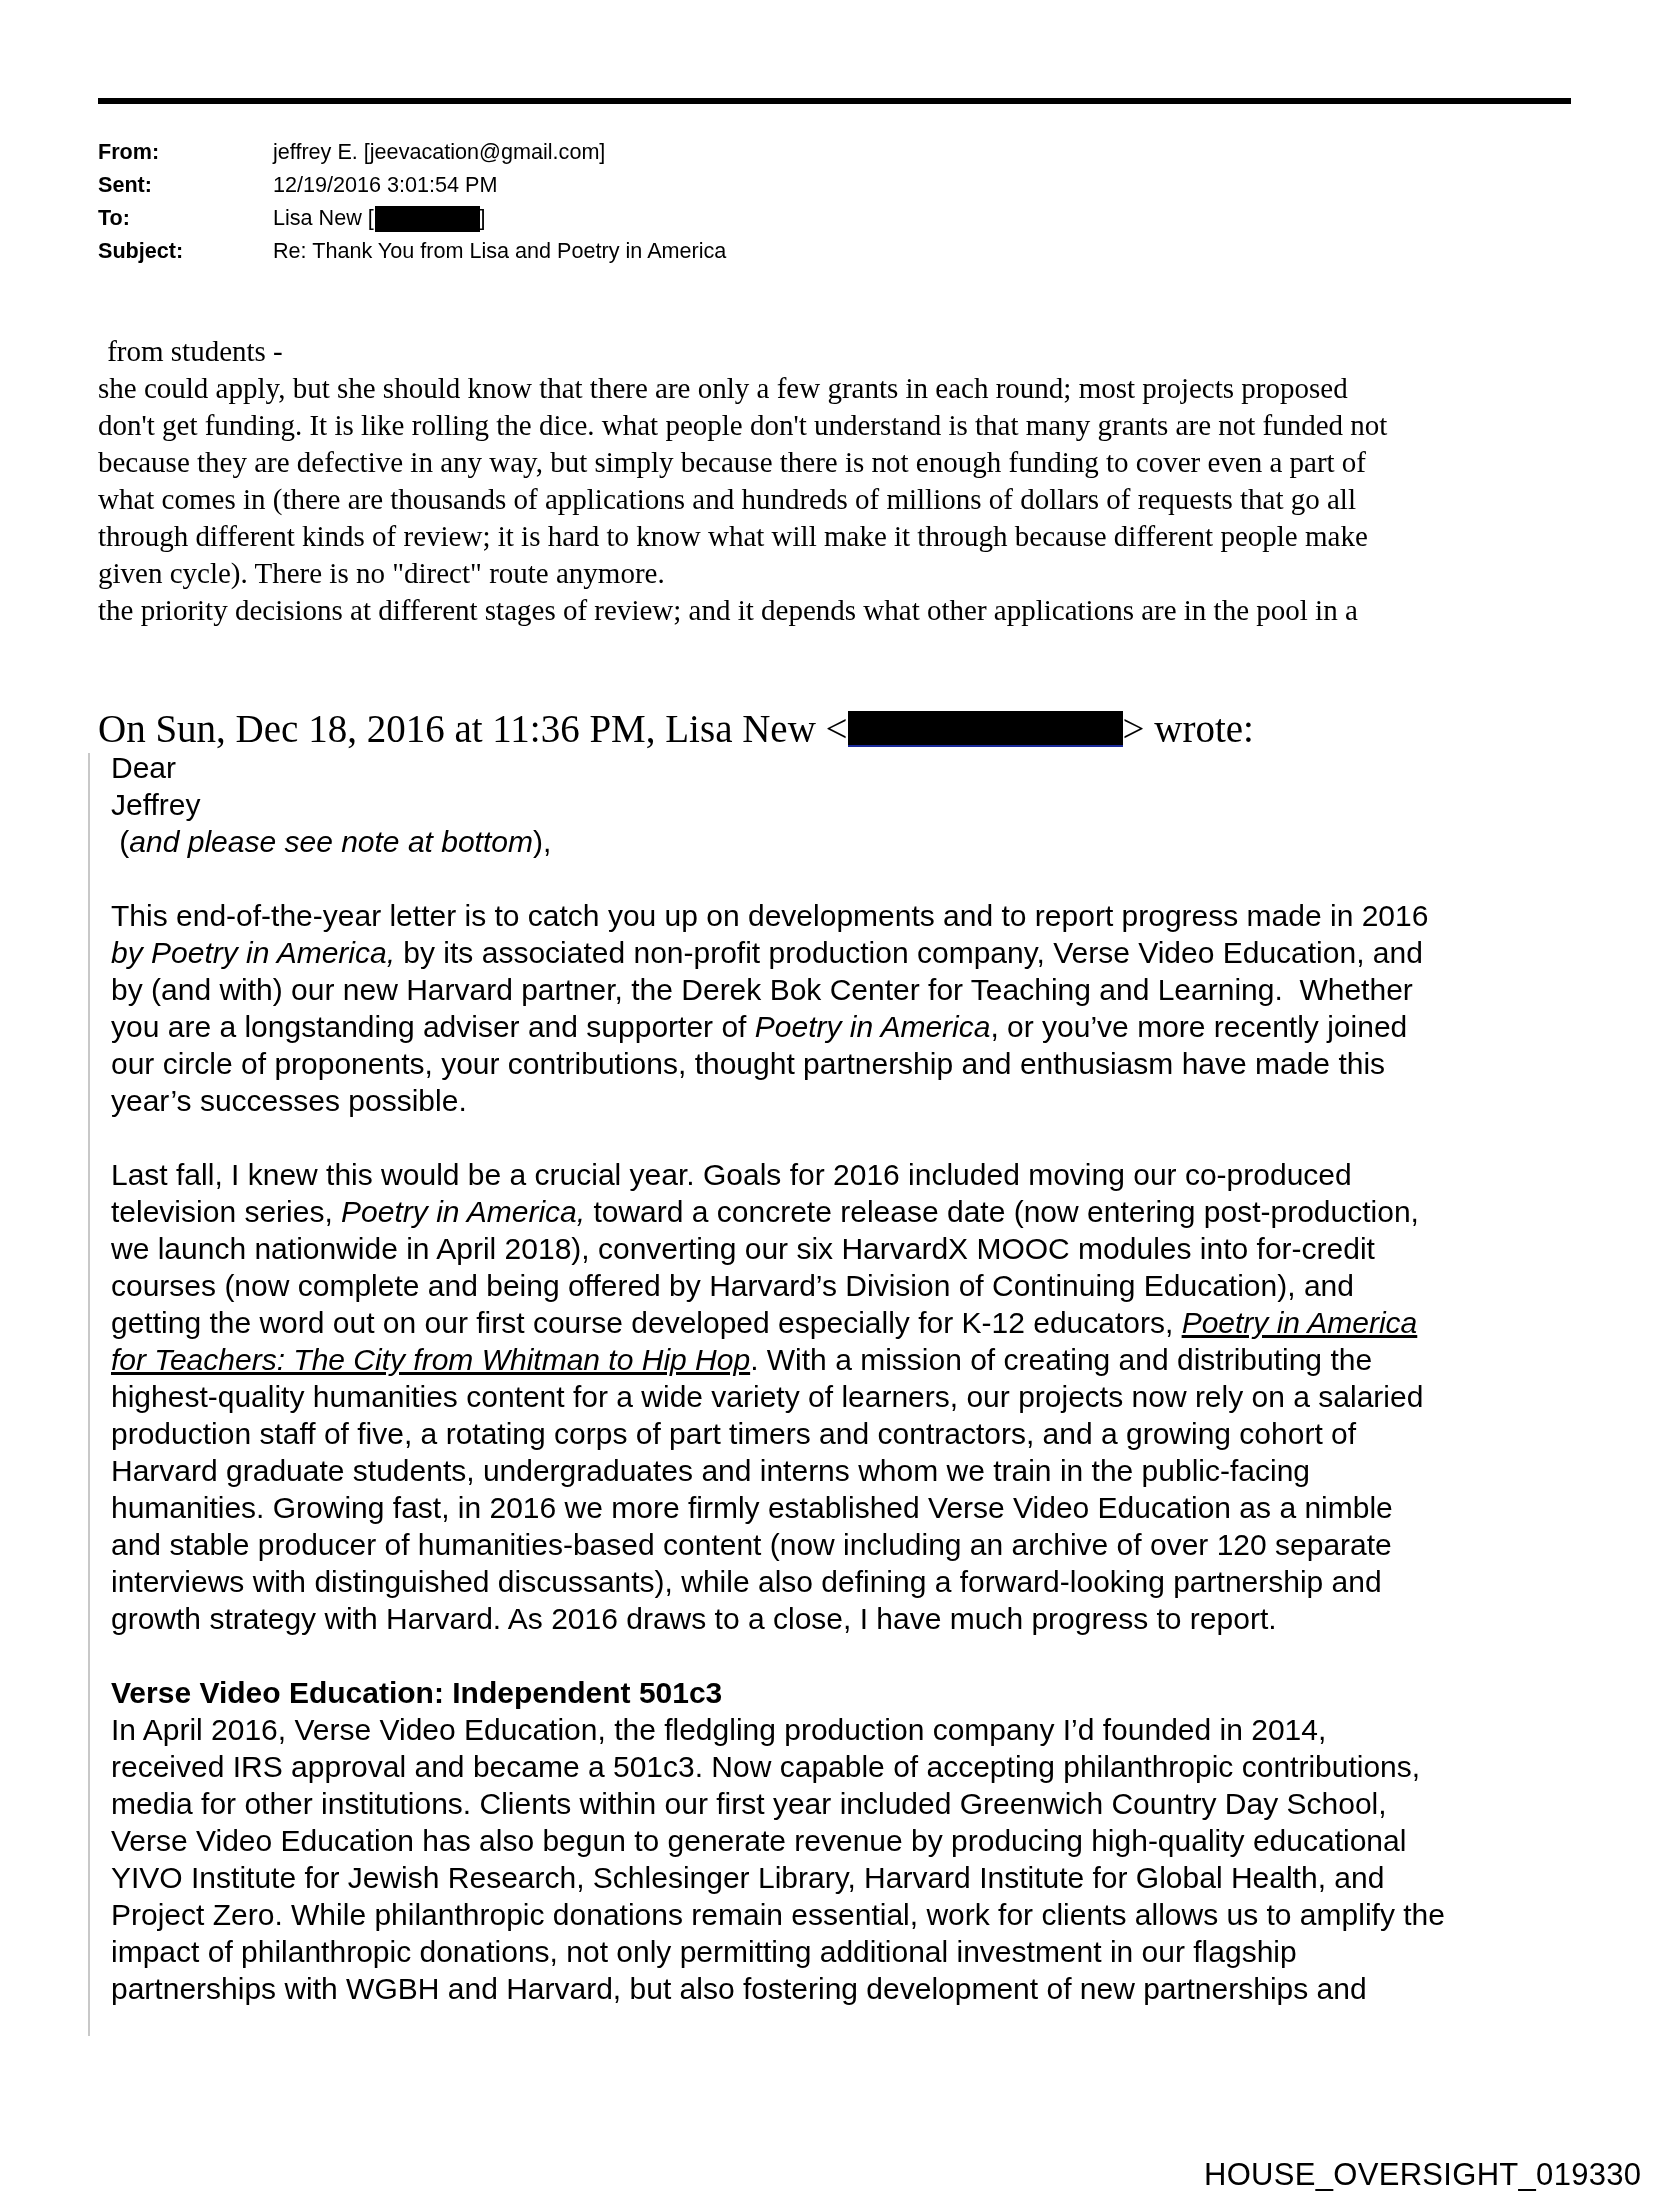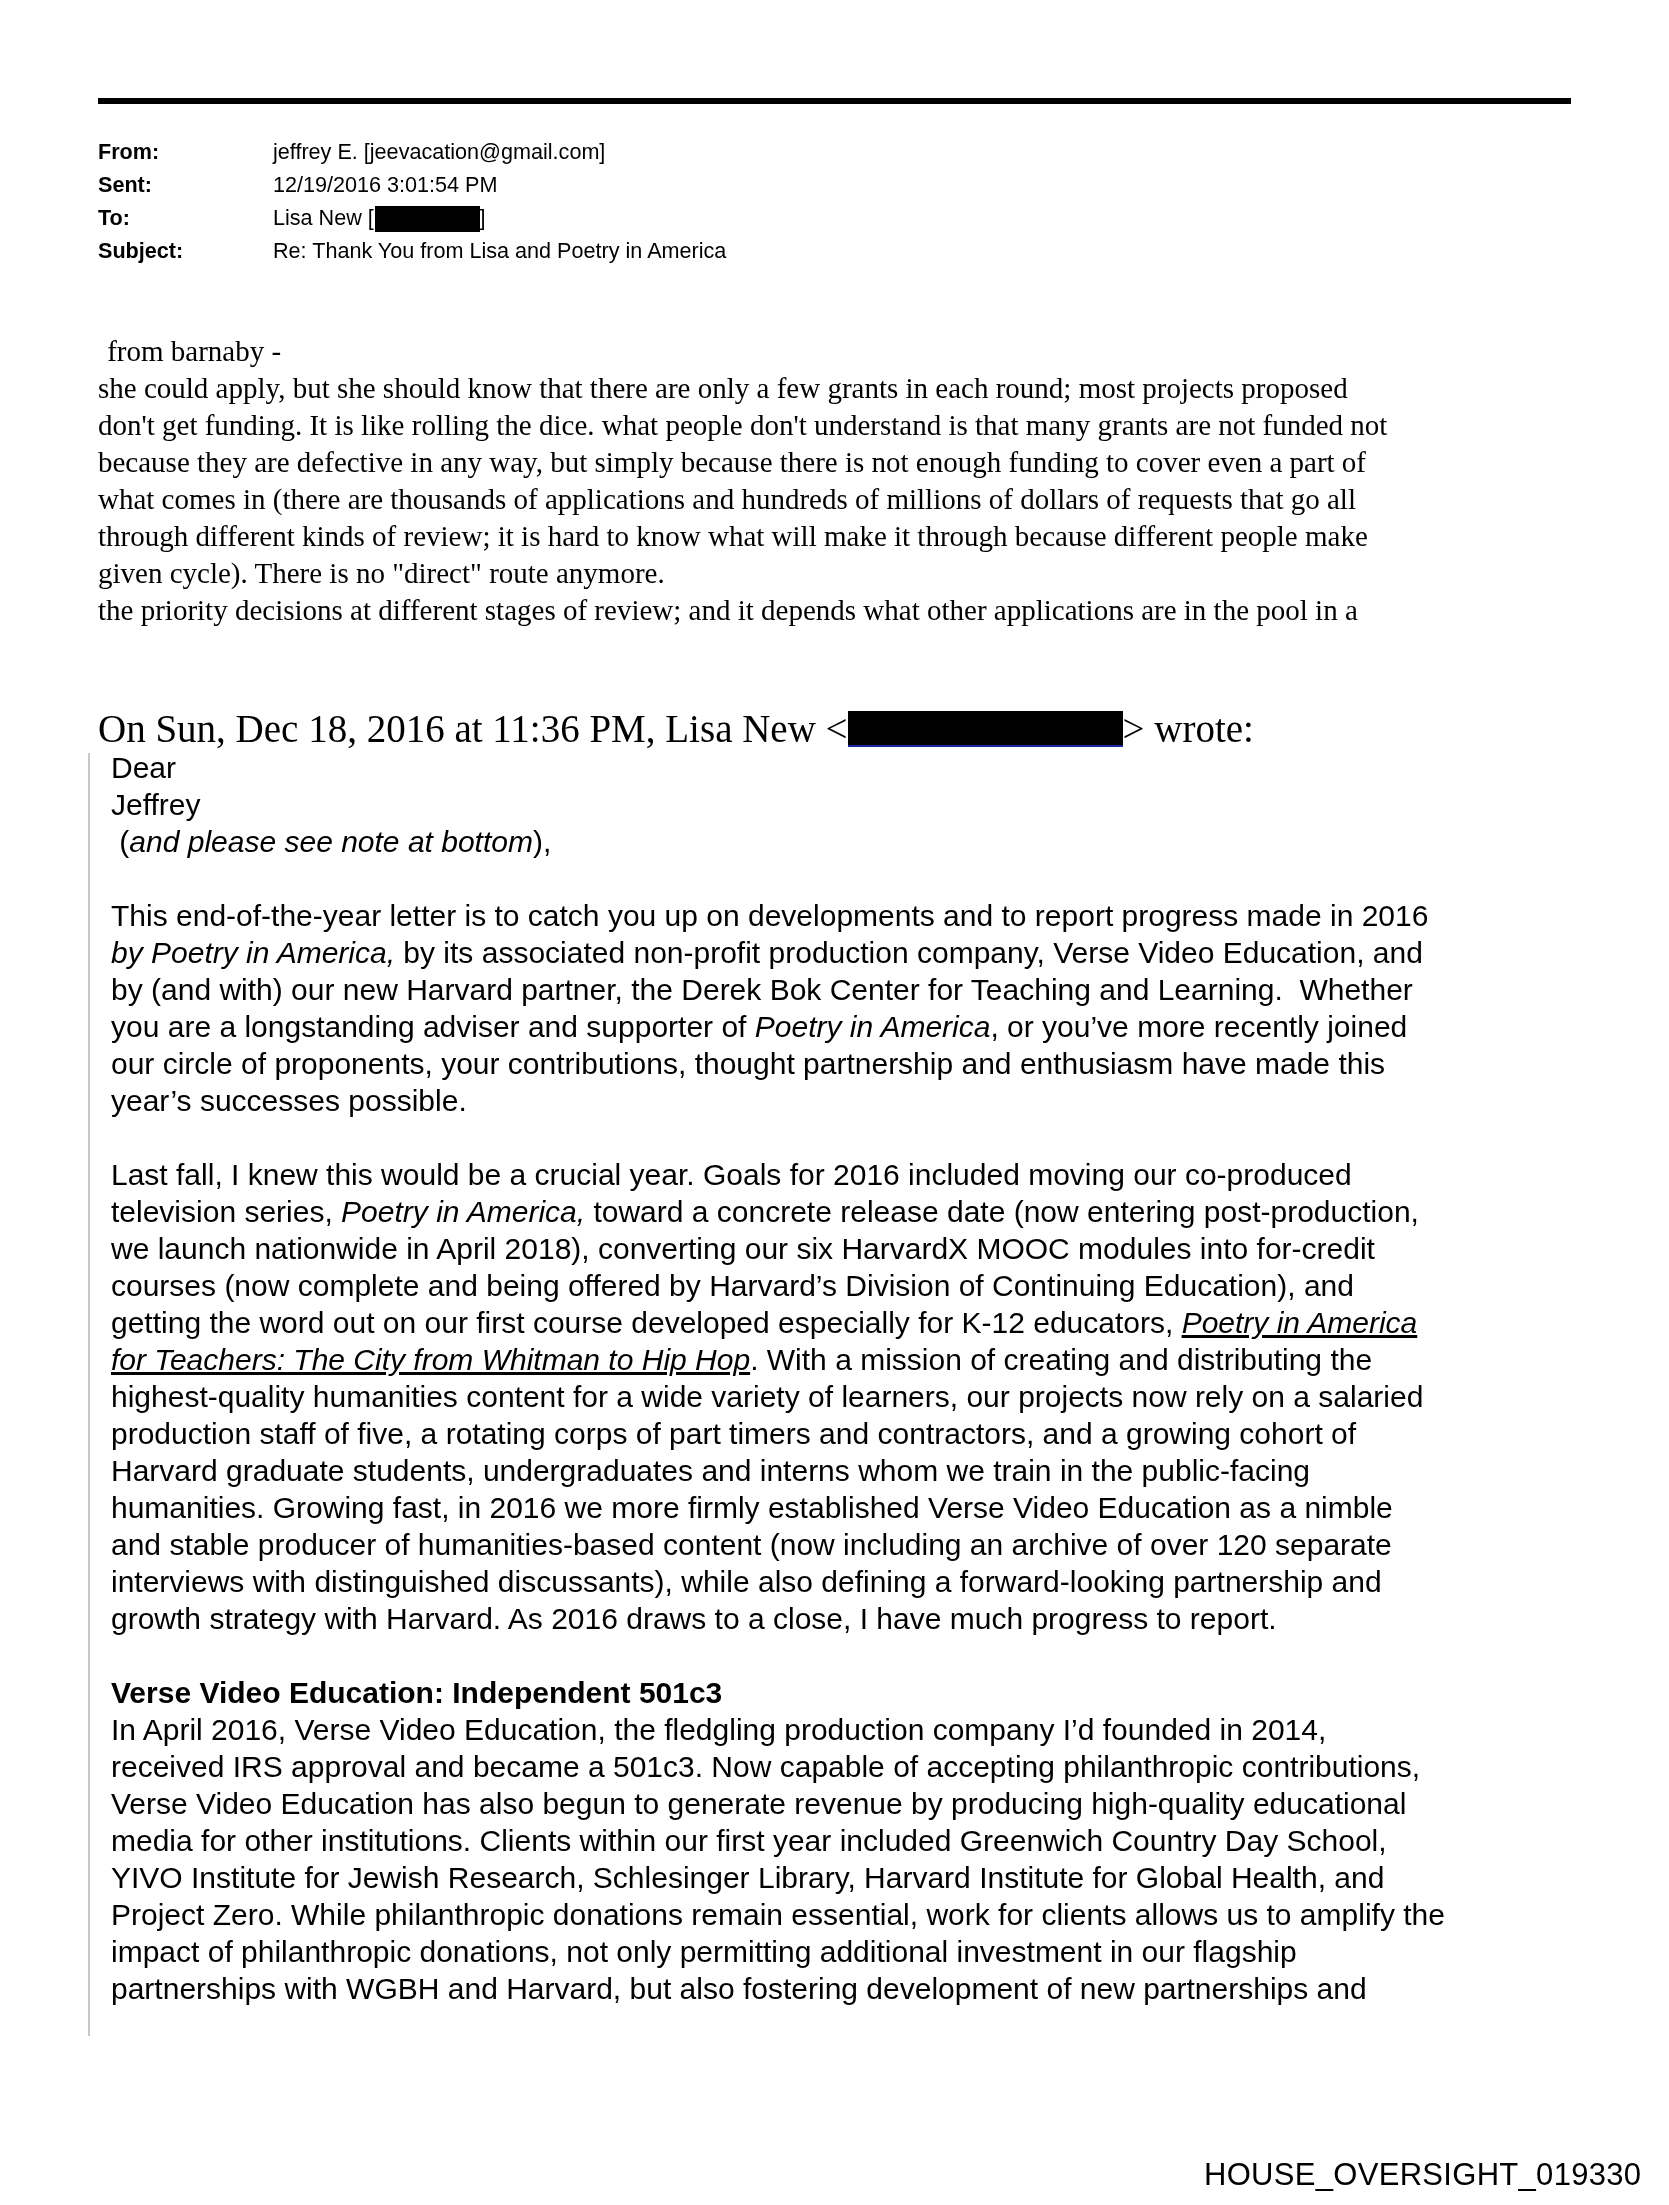--- a/index.html
+++ b/index.html
@@ -42,21 +42,21 @@
     <span class="lbl">To:</span>
     <span class="val"><span>Lisa New [</span><span class="redact" style="width:105px;height:26px;margin-left:0.7px;"></span><span>]</span></span>
   </div>
   <div class="row">
     <span class="lbl">Subject:</span>
     <span class="val">Re: Thank You from Lisa and Poetry in America</span>
   </div>
 </div>
 
 <div class="reply serif">
-  <p class="first">from barnaby -</p>
+  <p class="first">from students -</p>
   <p>she could apply, but she should know that there are only a few grants in each round; most projects proposed</p>
   <p>don't get funding. It is like rolling the dice. what people don't understand is that many grants are not funded not</p>
   <p>because they are defective in any way, but simply because there is not enough funding to cover even a part of</p>
   <p>what comes in (there are thousands of applications and hundreds of millions of dollars of requests that go all</p>
   <p>through different kinds of review; it is hard to know what will make it through because different people make</p>
   <p>given cycle). There is no "direct" route anymore.</p>
   <p>the priority decisions at different stages of review; and it depends what other applications are in the pool in a</p>
 </div>
 
 <div class="onsun serif">
@@ -95,22 +95,22 @@
     <div class="line">and stable producer of humanities-based content (now including an archive of over 120 separate</div>
     <div class="line">interviews with distinguished discussants), while also defining a forward-looking partnership and</div>
     <div class="line">growth strategy with Harvard. As 2016 draws to a close, I have much progress to report.</div>
   </div>
   <div class="gap"></div>
 
   <div class="line heading">Verse Video Education: Independent 501c3</div>
   <div>
     <div class="line">In April 2016, Verse Video Education, the fledgling production company I’d founded in 2014,</div>
     <div class="line">received IRS approval and became a 501c3. Now capable of accepting philanthropic contributions,</div>
+    <div class="line">media for other institutions. Clients within our first year included Greenwich Country Day School,</div>
     <div class="line">Verse Video Education has also begun to generate revenue by producing high-quality educational</div>
-    <div class="line">media for other institutions. Clients within our first year included Greenwich Country Day School,</div>
     <div class="line">YIVO Institute for Jewish Research, Schlesinger Library, Harvard Institute for Global Health, and</div>
     <div class="line">Project Zero. While philanthropic donations remain essential, work for clients allows us to amplify the</div>
     <div class="line">impact of philanthropic donations, not only permitting additional investment in our flagship</div>
     <div class="line">partnerships with WGBH and Harvard, but also fostering development of new partnerships and</div>
   </div>
 </div>
 
 <div class="footer">HOUSE_OVERSIGHT_019330</div>
 
 

